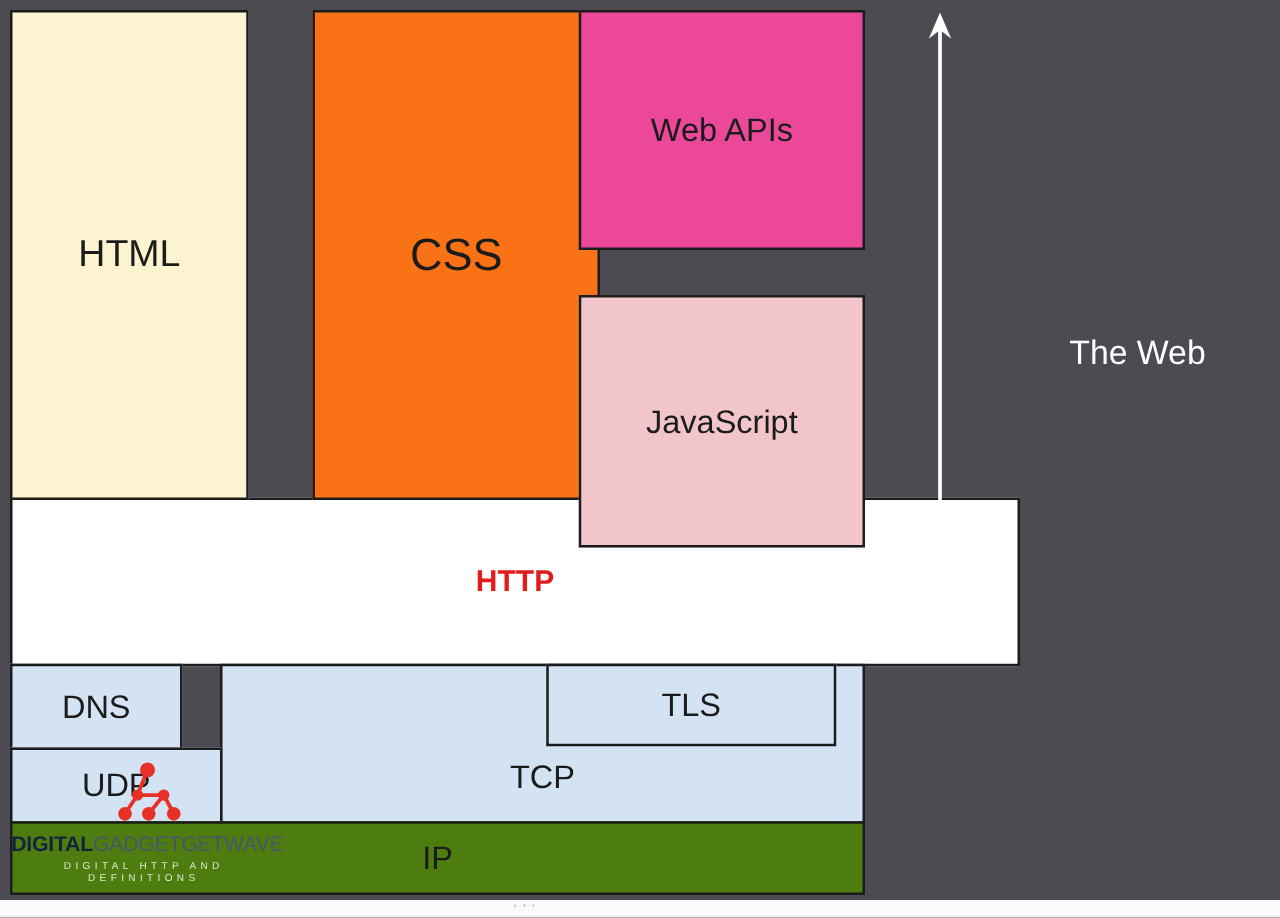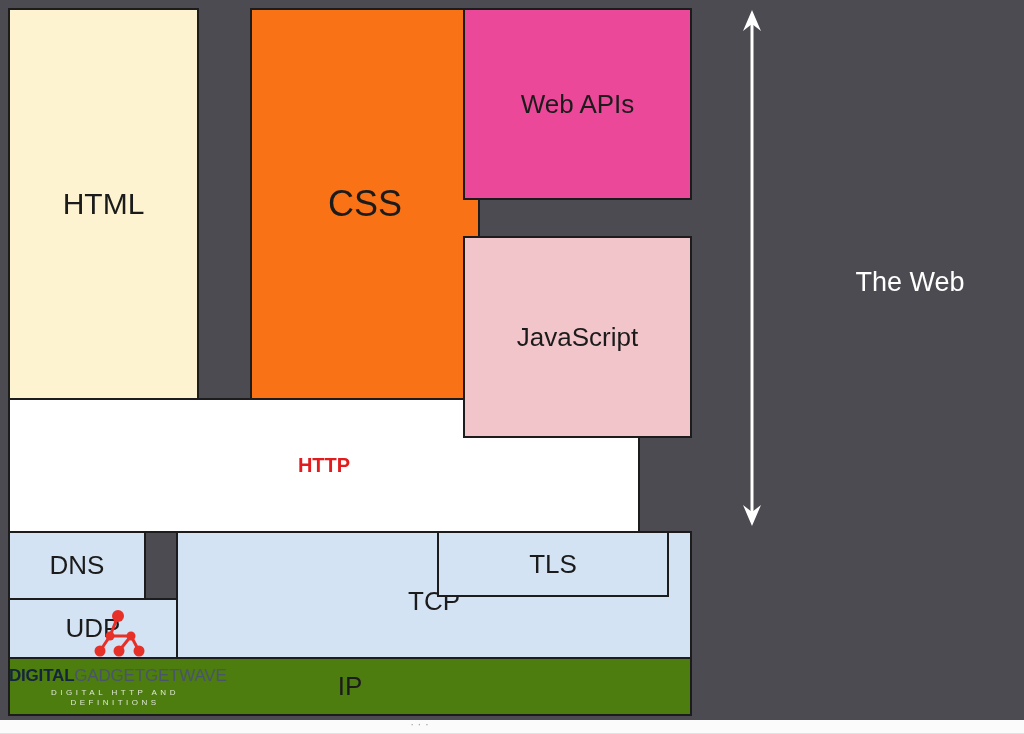--- a/index.html
+++ b/index.html
@@ -24,24 +24,24 @@
     border: 2px solid #1c1c1c;
     display: flex;
     align-items: center;
     justify-content: center;
     color: #1b1b1b;
   }
   .box-html    { left: 0;   top: 0;    width: 191px; height: 392px; background: #fdf3d0; font-size: 30px; justify-content: center; }
   .box-css     { left: 242px; top: 0;  width: 230px; height: 392px; background: #f97316; font-size: 36px; }
   .box-webapis { left: 455px; top: 0;  width: 229px; height: 192px; background: #ec4899; font-size: 26px; }
   .box-js      { left: 455px; top: 190px; width: 229px; height: 202px; background: #f2c5ca; font-size: 26px; margin-top: 38px; }
-  .box-http    { left: 0;   top: 390px; width: 632px; height: 135px; background: #ffffff;
-                 font-size: 20px; font-weight: bold; color: #e21b1c; }
+  .box-http    { left: 0;   top: 390px; width: 808px; height: 135px; background: #ffffff;
+                 font-size: 24px; font-weight: bold; color: #e21b1c; }
   .box-tcp     { left: 168px; top: 523px; width: 516px; height: 128px; background: #d3e3f3;
-                 font-size: 26px; align-items: flex-end; padding-bottom: 40px; }
+                 font-size: 26px; align-items: flex-end; padding-bottom: 20px; }
   .box-dns     { left: 0;   top: 523px; width: 138px; height: 69px;  background: #d3e3f3; font-size: 26px; }
   .box-udp     { left: 0;   top: 590px; width: 170px; height: 61px;  background: #d3e3f3; font-size: 26px; }
   .box-tls     { left: 429px; top: 523px; width: 232px; height: 66px; background: #d3e3f3; font-size: 26px; }
   .box-ip      { left: 0;   top: 649px; width: 684px; height: 59px;  background: #4d7c0f; font-size: 26px; }
 
   .arrow-svg {
     position: absolute;
     left: 737px; top: 8px;
     width: 30px; height: 520px;
   }

